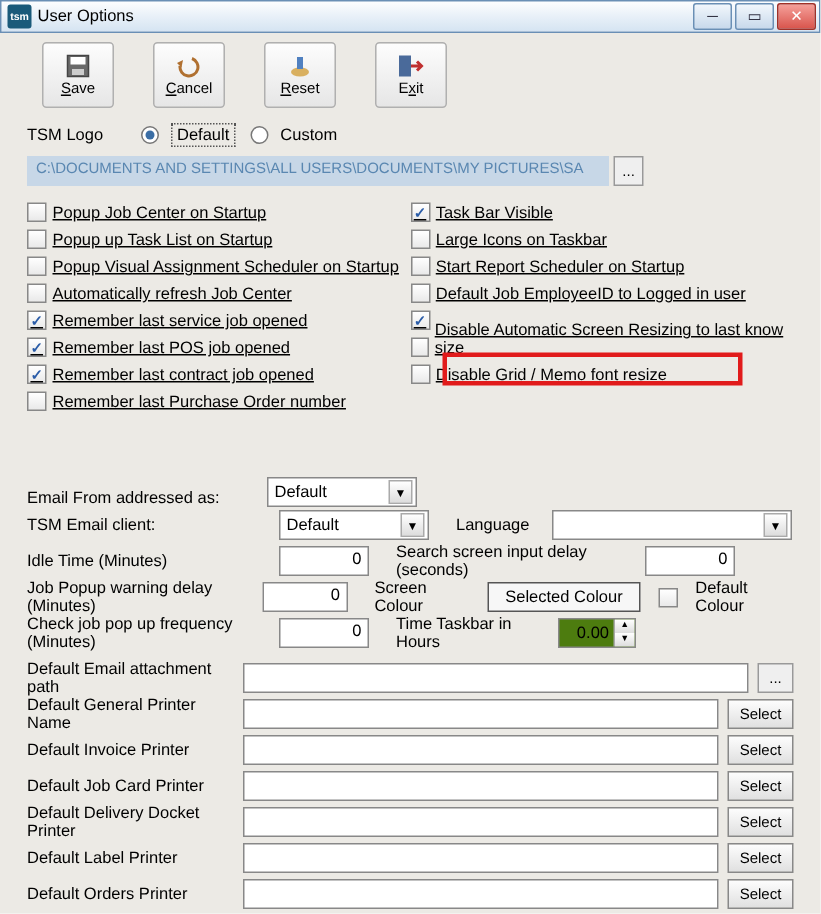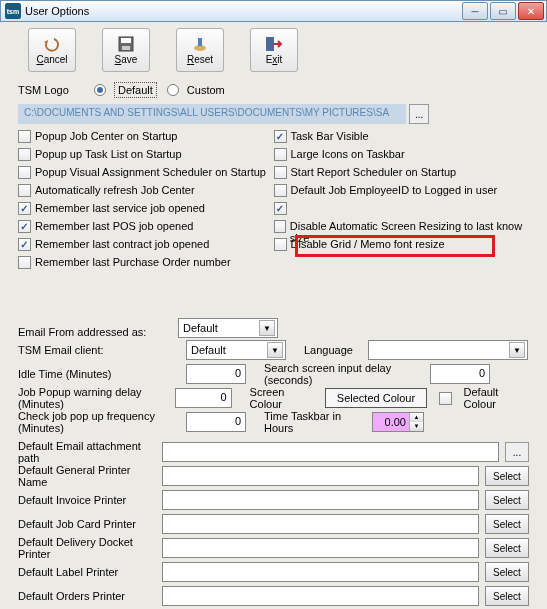--- a/index.html
+++ b/index.html
@@ -87,21 +87,21 @@
     width: 20px; height: 20px;
     border: 1px solid #999;
     background: #efefef;
     display: inline-flex; align-items:center; justify-content:center;
     font-size: 10px;
     vertical-align: middle;
   }
 
   .cols { display: flex; margin-top: 6px; }
   .col { flex: 1; }
-  .chk-row { display: flex; align-items: flex-start; height: 18px; }
+  .chk-row { display: flex; align-items: flex-end; height: 18px; text-decoration: underline; }
   .chk {
     width: 13px; height: 13px;
     border: 1px solid #888;
     background: linear-gradient(to bottom,#fff,#e9e9e9);
     margin-right: 4px;
     display: inline-flex; align-items:center; justify-content:center;
     font-size: 10px; color: #2a5ca8; font-weight:bold;
   }
   .chk.checked::after{content:"✓";}
 
@@ -122,21 +122,21 @@
     padding: 0 2px 0 4px;
   }
   .combo .arrow { width:16px; height:16px; border:1px solid #aaa; background:linear-gradient(#fff,#ddd); display:flex;align-items:center;justify-content:center;font-size:8px;}
   .numbox { width:60px; height:20px; border:1px solid #888; background:#fff; text-align:right; padding:2px 4px; }
   .txtbox { height:20px; border:1px solid #888; background:#fff; padding:2px 4px; }
 
   .two-col-row { display:flex; align-items:center; height:24px; gap:8px;}
   .lhs-label { width:160px; }
   .rhs-label { width: 158px; margin-left: 10px;}
 
-  .spinner { width:52px; height:20px; border:1px solid #888; background:#f0abfc; display:flex; align-items:center;}
+  .spinner { width:52px; height:20px; border:1px solid #888; background:#4d7c0f; display:flex; align-items:center;}
   .spinner .val{flex:1; text-align:right; padding-right:3px;}
   .spinner .spinbtns{width:14px; display:flex; flex-direction:column;}
   .spinner .sp{height:9px; border-left:1px solid #aaa; background:linear-gradient(#fff,#ddd); font-size:6px; text-align:center; line-height:8px;}
 
   .selected-colour {
     width: 110px; height:20px; border:1px solid #555; background:#f7f7f7;
     display:flex; align-items:center; justify-content:center; font-size:11px;
   }
 
   .printer-row { display:flex; align-items:center; height:24px; }
@@ -160,36 +160,36 @@
     <div class="winbtn">▭</div>
     <div class="winbtn close">✕</div>
   </div>
 </div>
 
 <div class="content">
 
   <div class="toolbar">
     <div class="tbtn">
       <div class="ticon">
-          <svg width="20" height="16">
-            <path d="M12 3 A6 6 0 1 1 4 8" fill="none" stroke="#b07030" stroke-width="2"></path>
-            <path d="M2 6 L6 4 L5 9 Z" fill="#b07030"></path>
-          </svg>
-        </div>
-      <span class="tlabel"><span class="hotkey">C</span><span>ancel</span></span>
-    </div>
-    <div class="tbtn">
-      <div class="ticon">
           <svg width="18" height="18">
             <rect x="2" y="2" width="14" height="14" fill="#6a6a6a" stroke="#444"></rect>
             <rect x="4" y="3" width="10" height="5" fill="#fff"></rect>
             <rect x="5" y="11" width="8" height="4" fill="#ccc"></rect>
           </svg>
         </div>
       <span class="tlabel"><span class="hotkey">S</span><span>ave</span></span>
+    </div>
+    <div class="tbtn">
+      <div class="ticon">
+          <svg width="20" height="16">
+            <path d="M12 3 A6 6 0 1 1 4 8" fill="none" stroke="#b07030" stroke-width="2"></path>
+            <path d="M2 6 L6 4 L5 9 Z" fill="#b07030"></path>
+          </svg>
+        </div>
+      <span class="tlabel"><span class="hotkey">C</span><span>ancel</span></span>
     </div>
     <div class="tbtn">
       <div class="ticon">
           <svg width="18" height="18">
             <ellipse cx="9" cy="13" rx="6" ry="3" fill="#d9b060"></ellipse>
             <rect x="7" y="3" width="4" height="8" fill="#5080c0"></rect>
           </svg>
         </div>
       <span class="tlabel"><span class="hotkey">R</span><span>eset</span></span>
     </div>

